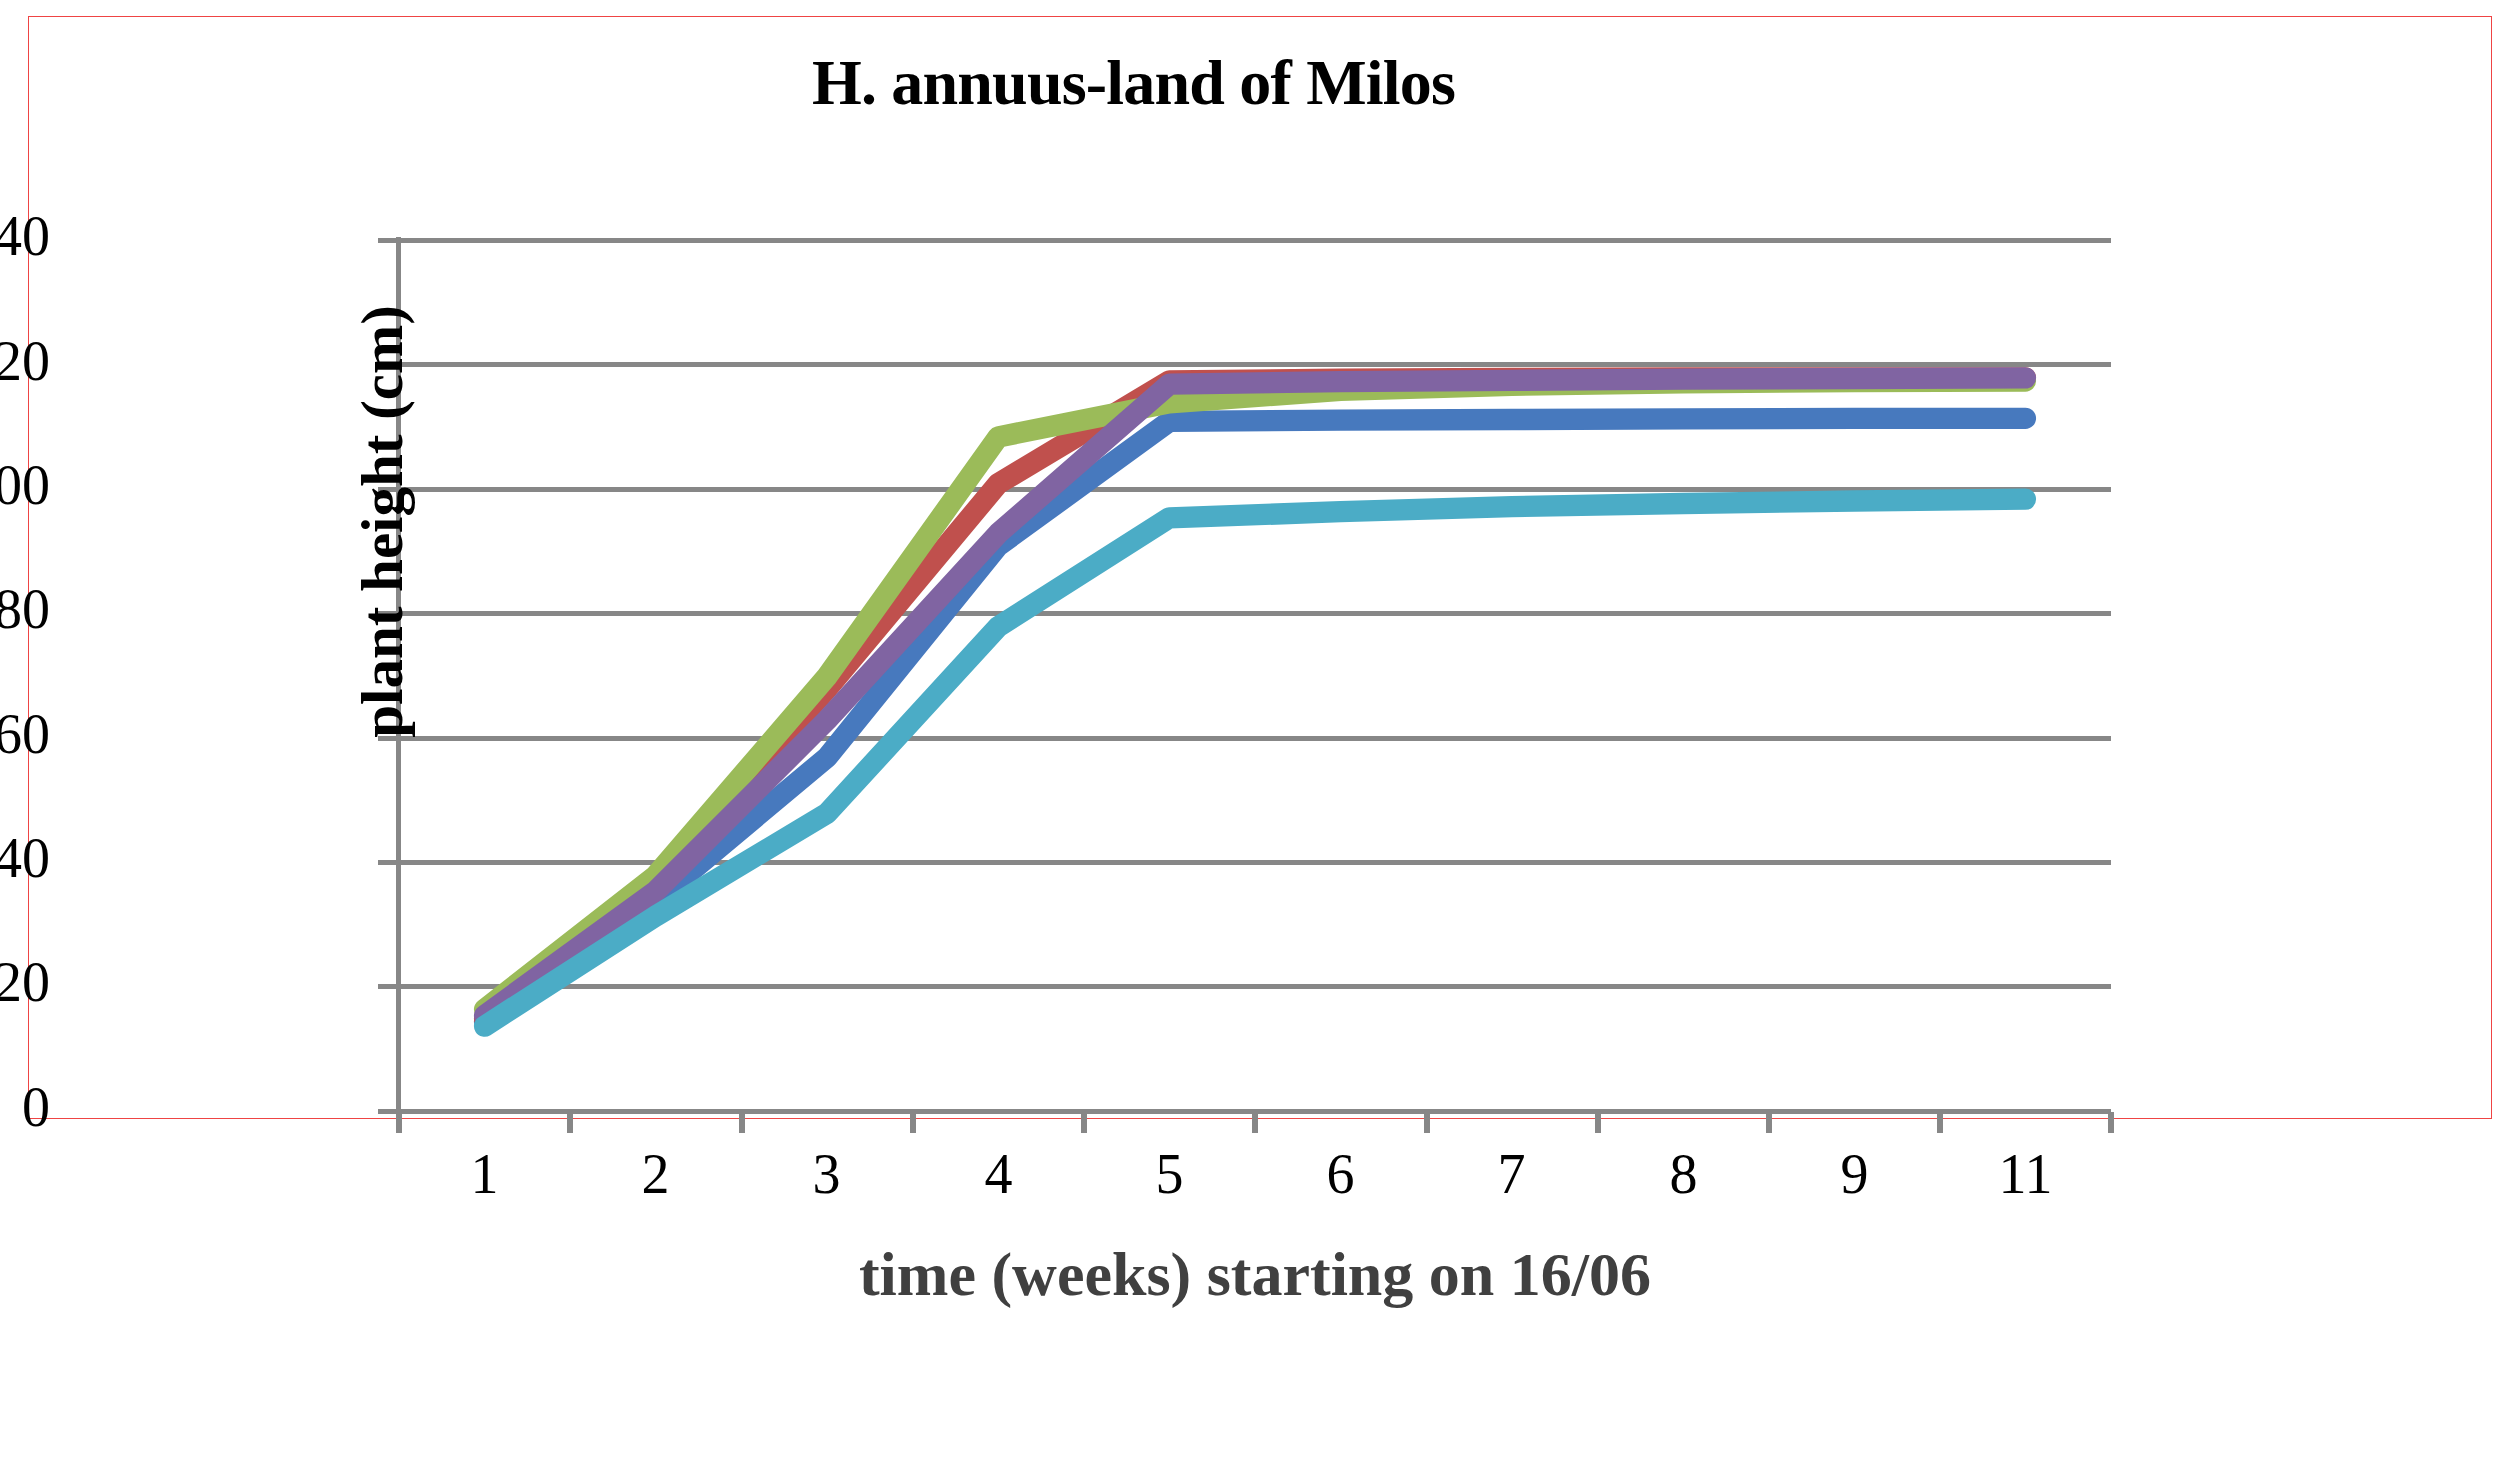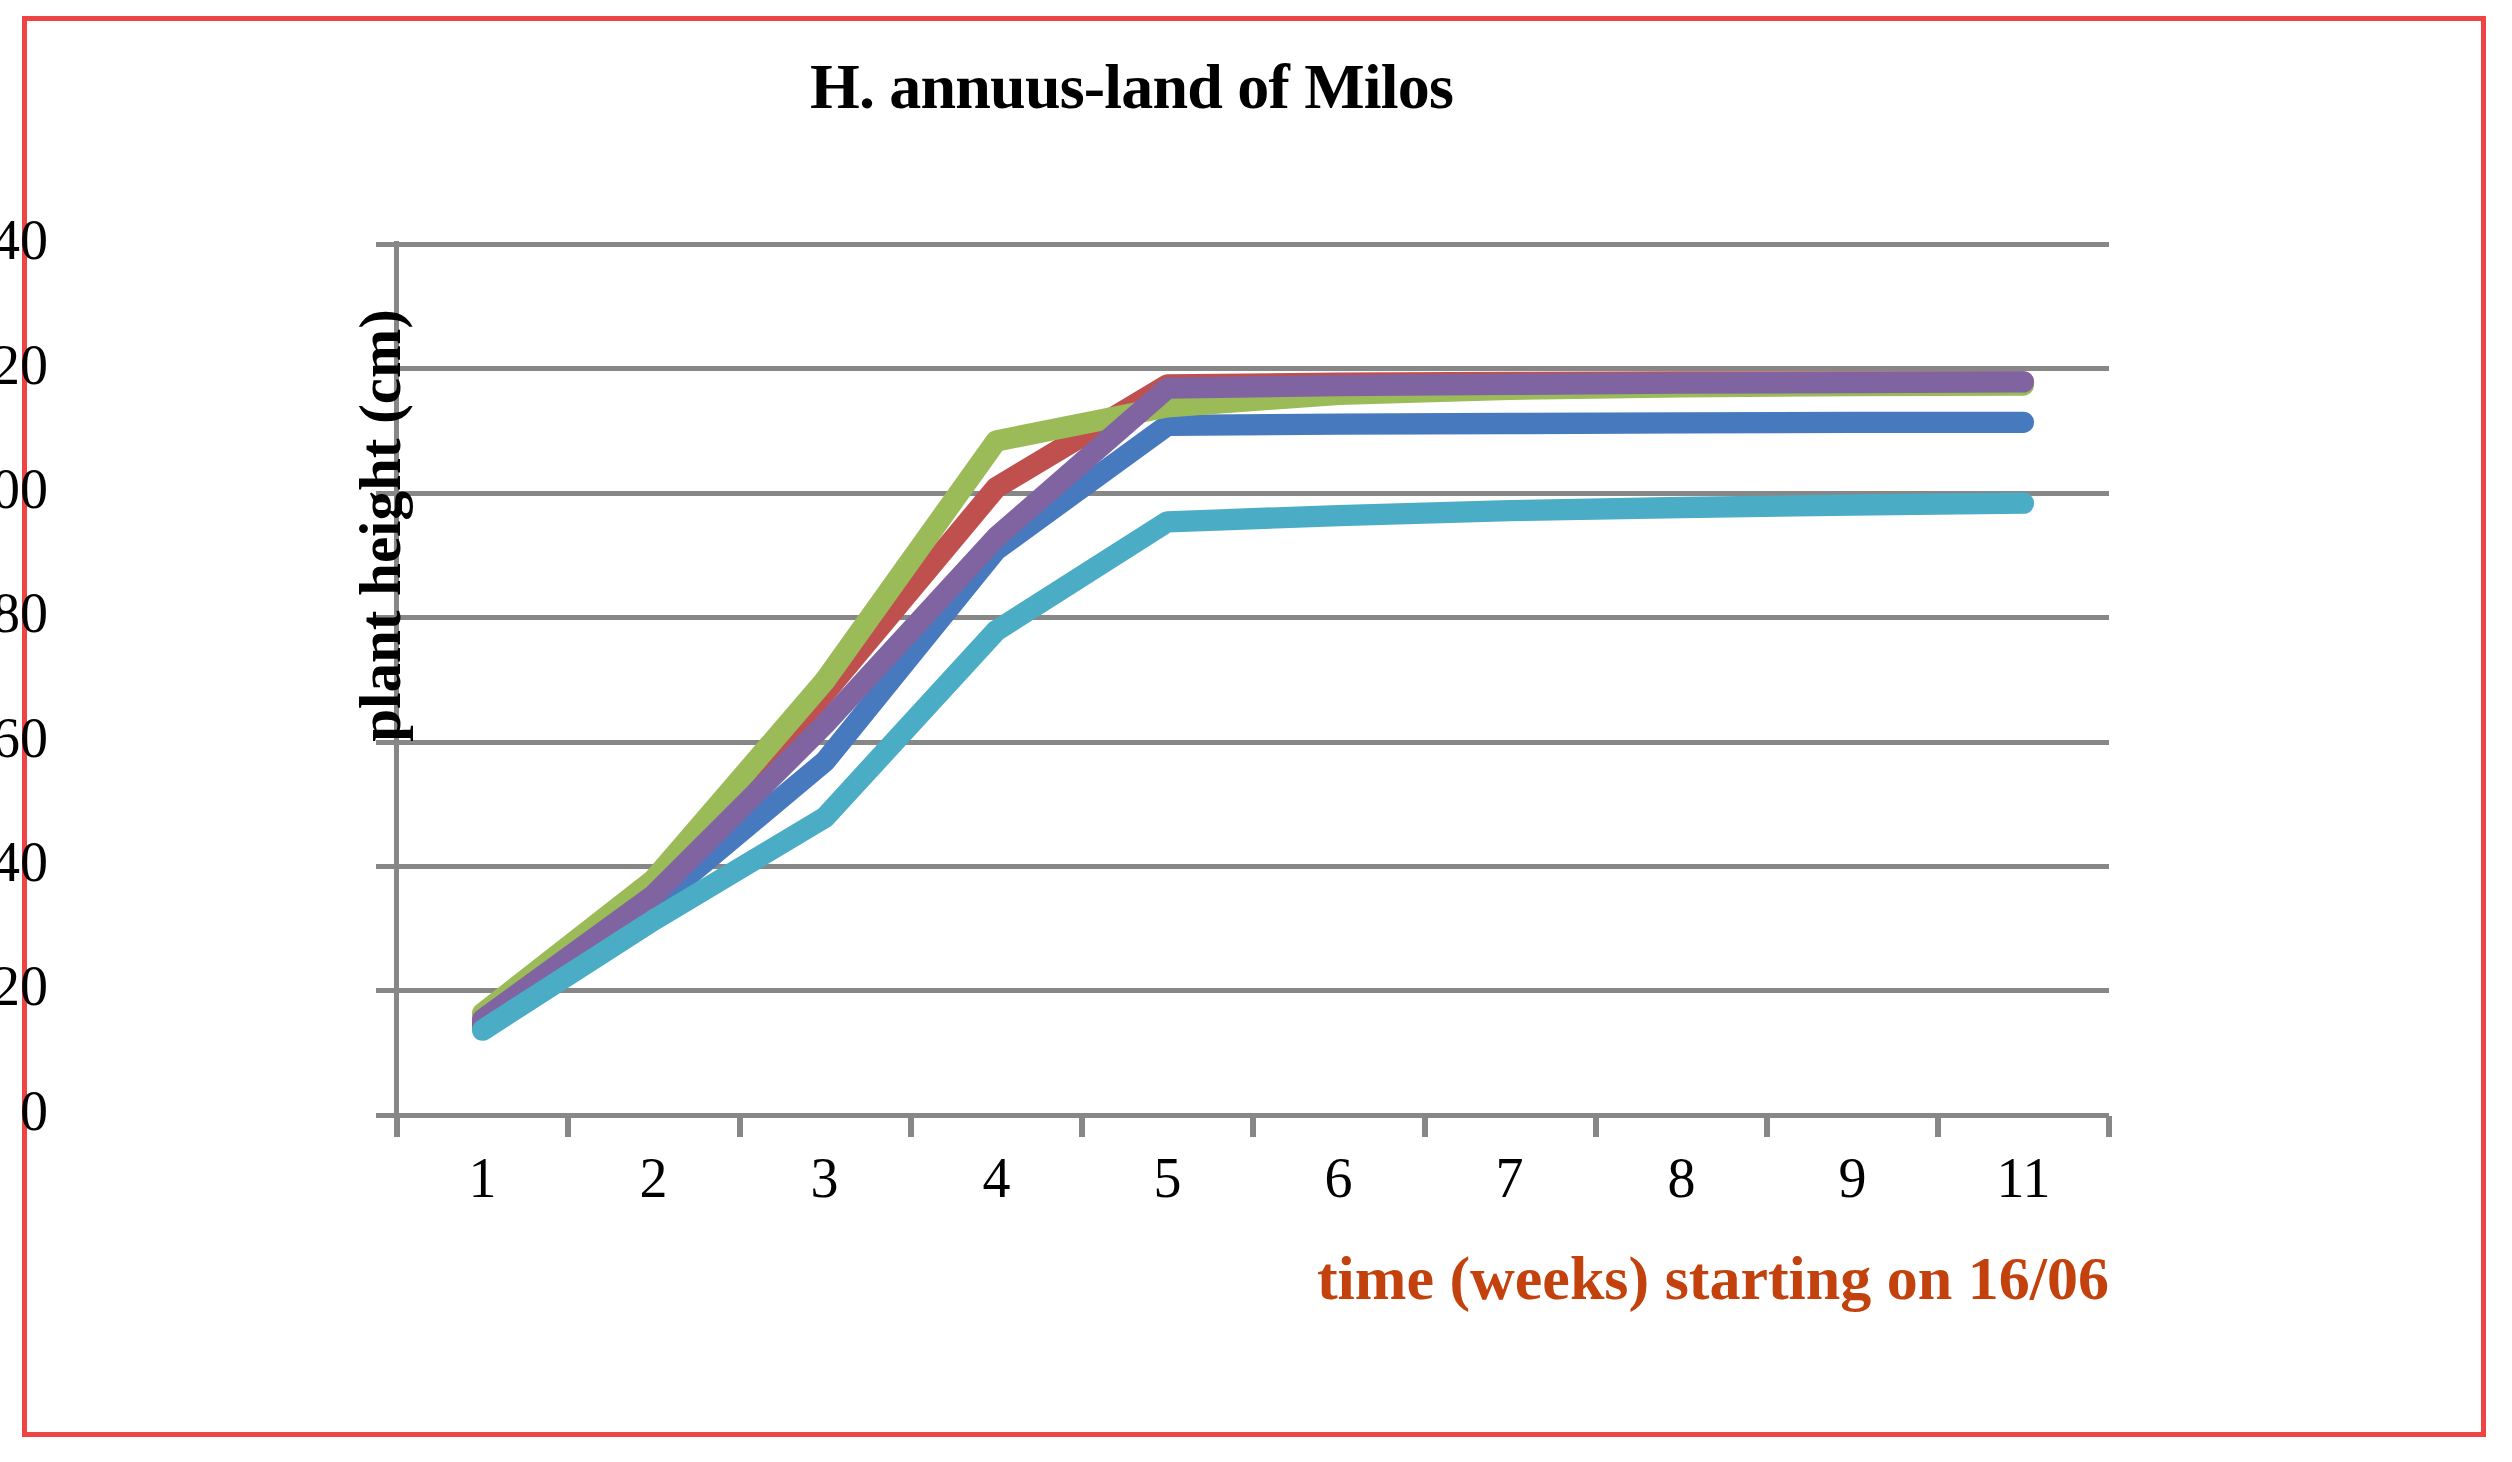--- a/index.html
+++ b/index.html
@@ -8,25 +8,25 @@
     background: #ffffff;
   }
   body {
     width: 2512px;
     height: 1463px;
     font-family: "Liberation Serif", "DejaVu Serif", serif;
     overflow: hidden;
   }
   #chart-frame {
     position: absolute;
-    left: 22px;
+    left: 28px;
     top: 15.6px;
     width: 2464px;
-    height: 1421px;
-    border: 5px solid #ef4444;
+    height: 1103px;
+    border: 1px solid #ef4444;
     box-sizing: border-box;
     background: #ffffff;
   }
   #chart-title {
     position: absolute;
     left: 0;
     top: 29px;
     width: 2209px;
     text-align: center;
     font-size: 64px;
@@ -105,25 +105,25 @@
     color: #000000;
     transform: rotate(-90deg);
     transform-origin: center center;
     white-space: nowrap;
   }
   #x-axis-title {
     position: absolute;
     left: 0;
     top: 998px;
     width: 1712px;
-    text-align: right;
+    text-align: center;
     font-size: 62px;
     font-weight: bold;
     font-family: "Liberation Serif", "DejaVu Serif", serif;
-    color: #c2410c;
+    color: #404040;
     white-space: nowrap;
   }
   #series-svg {
     position: absolute;
     left: 0;
     top: 0;
     width: 1712px;
     height: 871px;
     overflow: visible;
   }

